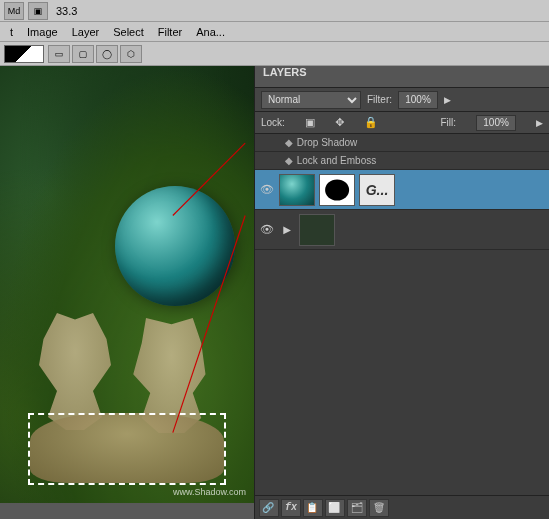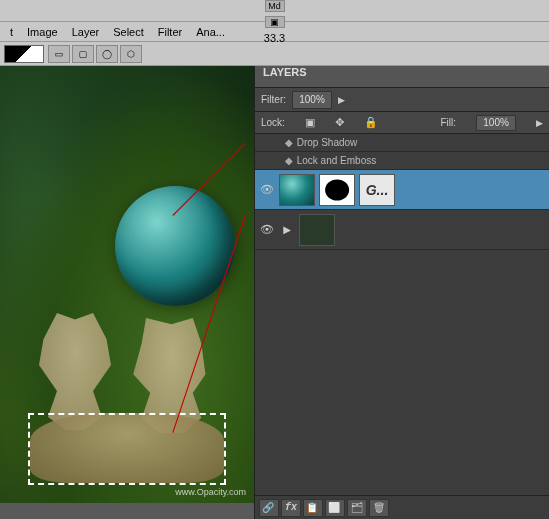--- a/index.html
+++ b/index.html
@@ -14,21 +14,20 @@
 
     
     .top-toolbar {
       height: 22px;
       background: #c8c8c8;
       display: flex;
       align-items: center;
       padding: 0 4px;
       gap: 4px;
       border-bottom: 1px solid #999;
-      flex-direction: column;
     }
     .toolbar-icon {
       width: 20px;
       height: 18px;
       background: #b0b0b0;
       border: 1px solid #888;
       display: flex;
       align-items: center;
       justify-content: center;
       font-size: 9px;
@@ -486,31 +485,34 @@
 
       <div class="selection-rect"></div>
 
       <svg class="canvas-svg-overlay" viewBox="0 0 255 453">
 
         <line x1="175" y1="155" x2="250" y2="80" stroke="#cc0000" stroke-width="1.2"></line>
 
         <line x1="175" y1="380" x2="250" y2="155" stroke="#cc0000" stroke-width="1.2"></line>
       </svg>
 
-      <div class="watermark">www.Opacity.com</div>
+      <div class="watermark">www.Shadow.com</div>
     </div>
   </div>
 
   <div class="layers-panel">
 
     <div class="panel-header">
       <span>LAYERS</span>
     </div>
 
     <div class="blend-row">
+      <select class="blend-select">
+        <option>Normal</option>
+      </select>
       <span class="opacity-label">Filter:</span>
       <input class="opacity-val" type="text" value="100%" style="">
       <span class="opacity-arrow">▶</span>
     </div>
 
     <div class="lock-row">
       <span class="lock-label">Lock:</span>
       <span class="lock-icon-btn">▣</span>
       <span class="lock-icon-btn">✥</span>
       <span class="lock-icon-btn">🔒</span>

